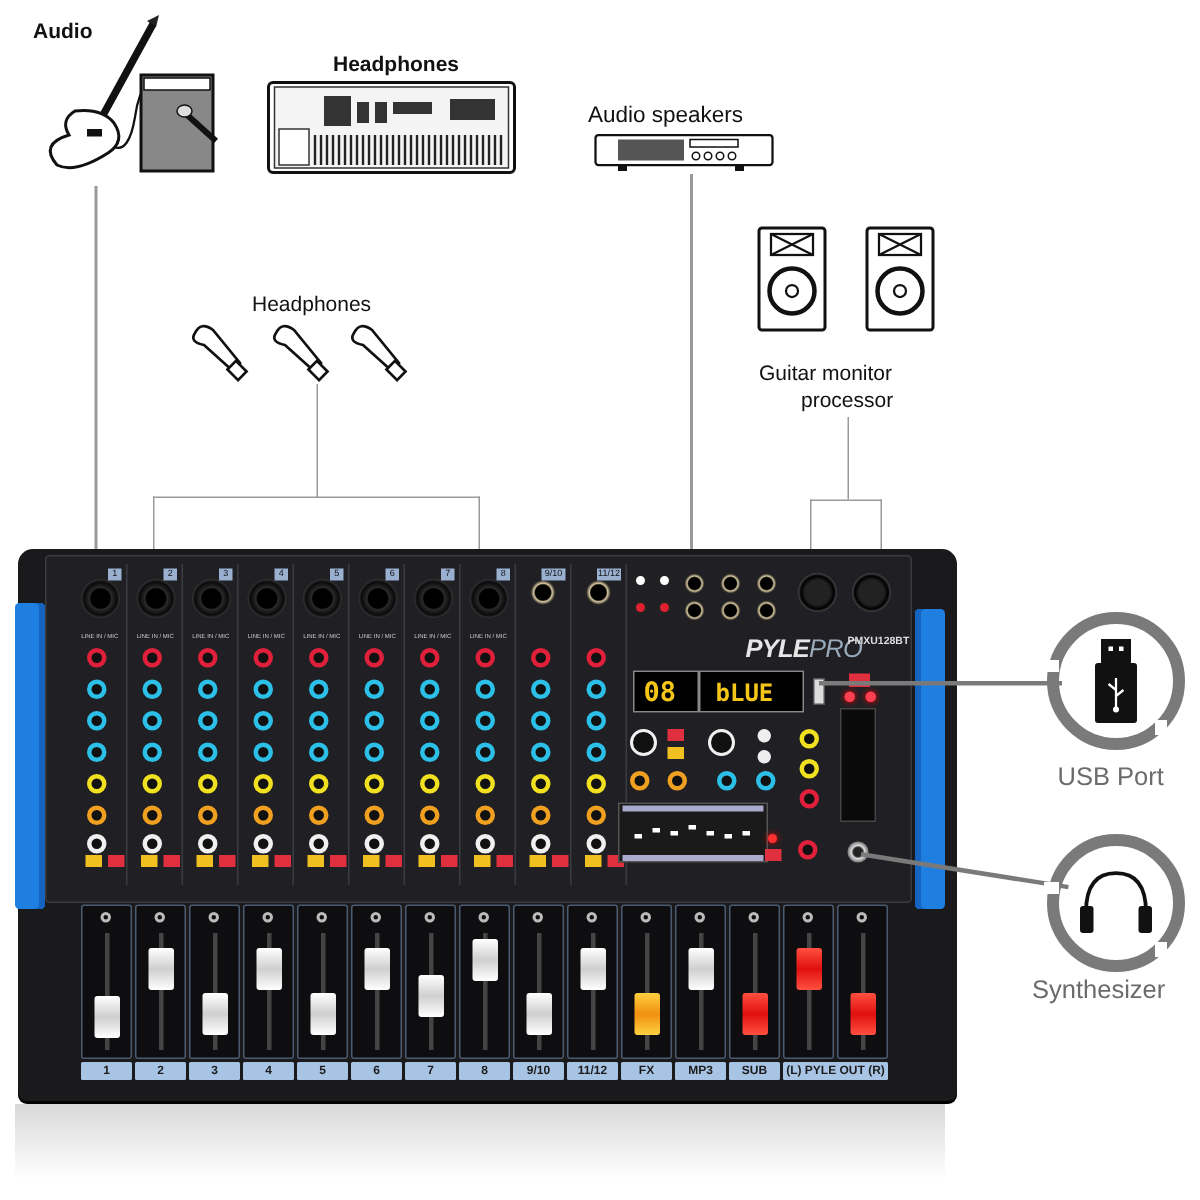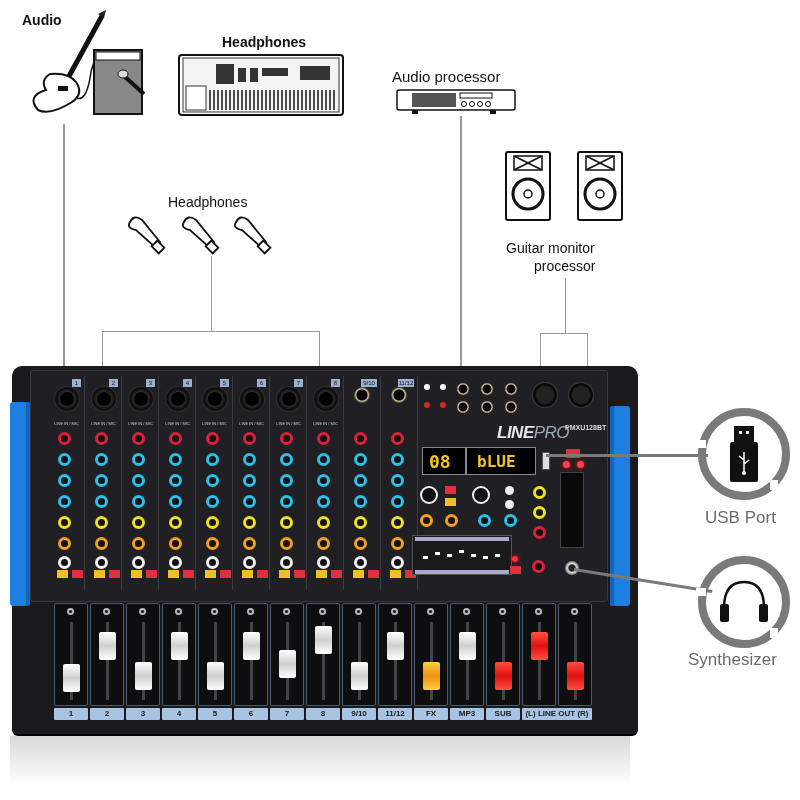--- a/index.html
+++ b/index.html
@@ -106,21 +106,21 @@
       <line x1="132" y1="36" x2="132" y2="56"></line>
       <line x1="136" y1="36" x2="136" y2="56"></line>
       <line x1="140" y1="36" x2="140" y2="56"></line>
       <line x1="144" y1="36" x2="144" y2="56"></line>
       <line x1="148" y1="36" x2="148" y2="56"></line>
       <line x1="152" y1="36" x2="152" y2="56"></line>
       <line x1="156" y1="36" x2="156" y2="56"></line>
   </g>
 </svg>
 
-<div class="label" style="left:392px;top:68px;font-weight:normal;font-size:15px;">Audio processor</div>
+<div class="label" style="left:392px;top:68px;font-weight:normal;font-size:15px;">Audio speakers</div>
 <svg class="abs" style="left:396px;top:88px;" width="122" height="28" viewBox="0 0 122 28">
   <rect x="1" y="2" width="118" height="20" rx="2" fill="#fff" stroke="#111" stroke-width="1.5"></rect>
   <rect x="16" y="5" width="44" height="14" fill="#555"></rect>
   <rect x="64" y="5" width="32" height="5" fill="#fff" stroke="#111"></rect>
   <g fill="none" stroke="#111">
       <circle cx="68" cy="16" r="2.5"></circle>
       <circle cx="76" cy="16" r="2.5"></circle>
       <circle cx="84" cy="16" r="2.5"></circle>
       <circle cx="92" cy="16" r="2.5"></circle>
     </g>
@@ -334,21 +334,21 @@
   <div class="abs" style="left:38px;top:4px;width:14px;height:14px;border-radius:50%;background:radial-gradient(circle,#000 40%,#d8c8a0 50%,#222 66%);"></div>
   <div class="abs" style="left:38px;top:22px;width:14px;height:14px;border-radius:50%;background:radial-gradient(circle,#000 40%,#d8c8a0 50%,#222 66%);"></div>
   <div class="abs" style="left:62px;top:4px;width:14px;height:14px;border-radius:50%;background:radial-gradient(circle,#000 40%,#d8c8a0 50%,#222 66%);"></div>
   <div class="abs" style="left:62px;top:22px;width:14px;height:14px;border-radius:50%;background:radial-gradient(circle,#000 40%,#d8c8a0 50%,#222 66%);"></div>
   <div class="abs" style="left:86px;top:4px;width:14px;height:14px;border-radius:50%;background:radial-gradient(circle,#000 40%,#d8c8a0 50%,#222 66%);"></div>
   <div class="abs" style="left:86px;top:22px;width:14px;height:14px;border-radius:50%;background:radial-gradient(circle,#000 40%,#d8c8a0 50%,#222 66%);"></div>
   <div class="abs" style="left:114px;top:4px;width:26px;height:26px;border-radius:50%;background:radial-gradient(circle,#222 45%,#000 60%,#444 70%);"></div>
   <div class="abs" style="left:150px;top:4px;width:26px;height:26px;border-radius:50%;background:radial-gradient(circle,#222 45%,#000 60%,#444 70%);"></div>
 </div>
 
-<div class="brand"><span>LINE</span><span class="pro">PRO</span></div>
+<div class="brand"><span>PYLE</span><span class="pro">PRO</span></div>
 <div class="abs" style="left:565px;top:424px;font-size:7px;font-weight:bold;color:#ddd;">PMXU128BT</div>
 
 <div class="display" style="left:422px;top:447px;width:44px;height:28px;">
   <span class="seg" style="position:absolute;left:6px;top:3px;font-size:18px;">08</span>
 </div>
 <div class="display" style="left:466px;top:447px;width:70px;height:28px;">
   <span class="seg" style="position:absolute;left:10px;top:4px;font-size:16px;">bLUE</span>
 </div>
 <div class="abs" style="left:542px;top:452px;width:8px;height:18px;background:#ddd;border:1px solid #555;"></div>
 <div class="abs" style="left:566px;top:449px;width:14px;height:9px;background:#e03040;"></div>
@@ -469,21 +469,21 @@
 <div class="fader-label" style="left:162px;width:34px;">4</div>
 <div class="fader-label" style="left:198px;width:34px;">5</div>
 <div class="fader-label" style="left:234px;width:34px;">6</div>
 <div class="fader-label" style="left:270px;width:34px;">7</div>
 <div class="fader-label" style="left:306px;width:34px;">8</div>
 <div class="fader-label" style="left:342px;width:34px;">9/10</div>
 <div class="fader-label" style="left:378px;width:34px;">11/12</div>
 <div class="fader-label" style="left:414px;width:34px;">FX</div>
 <div class="fader-label" style="left:450px;width:34px;">MP3</div>
 <div class="fader-label" style="left:486px;width:34px;">SUB</div>
-<div class="fader-label" style="left:522px;width:70px;">(L)  LINE OUT  (R)</div>
+<div class="fader-label" style="left:522px;width:70px;">(L)  PYLE OUT  (R)</div>
 
 <div class="abs" style="left:10px;top:736px;width:620px;height:50px;background:linear-gradient(#c8c8c8,#ffffff);opacity:0.7;"></div>
 
 <div class="wire" style="left:546px;top:454px;width:162px;height:3px;background:#7a7a7a;"></div>
 <div class="callout-ring" style="left:698px;top:408px;"></div>
 <div class="ring-gap-a" style="left:696px;top:440px;width:10px;height:8px;"></div>
 <div class="ring-gap-a" style="left:770px;top:480px;width:8px;height:10px;"></div>
 <svg class="abs" style="left:729px;top:426px;" width="30" height="56" viewBox="0 0 30 56">
   <rect x="5" y="0" width="20" height="16" fill="#111"></rect>
   <rect x="10" y="5" width="3" height="3" fill="#fff"></rect>

